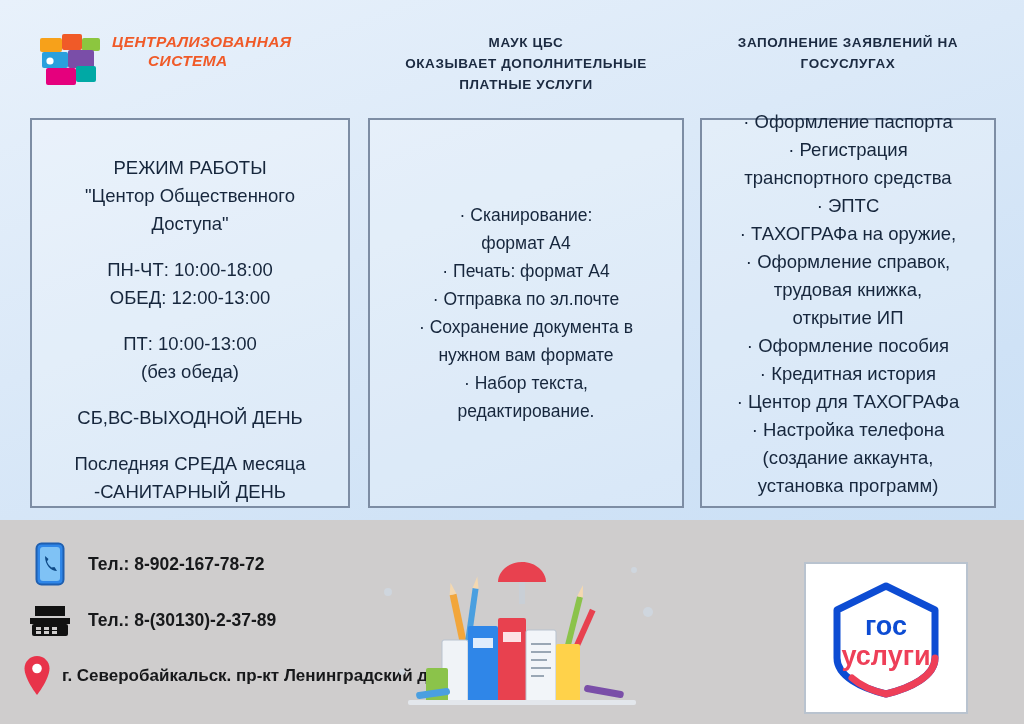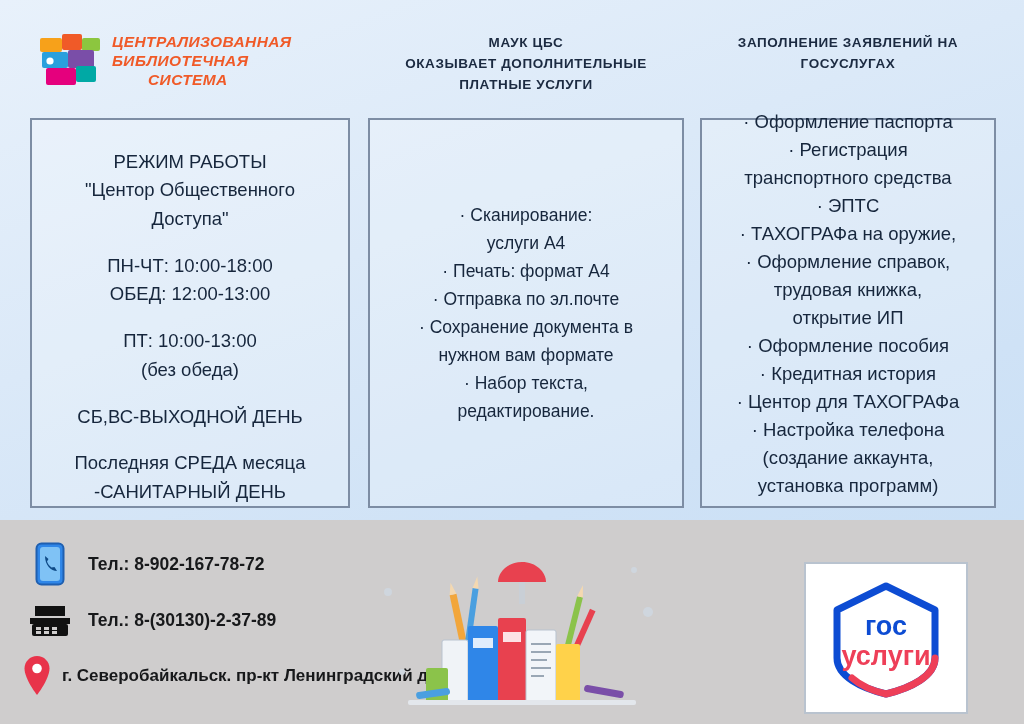--- a/index.html
+++ b/index.html
@@ -86,21 +86,21 @@
   .card.two   { left: 368px; top: 0; width: 316px; height: 390px; }
   .card.three { left: 700px; top: 0; width: 296px; height: 390px; }
 
   .card-inner {
     height: 100%;
     display: flex;
     flex-direction: column;
     justify-content: center;
     align-items: center;
   }
-  .card.one .card-inner { justify-content: space-between; padding-top: 14px; }
+  .card.one .card-inner { justify-content: flex-end; padding-top: 14px; }
   .card.three .card-inner { justify-content: flex-end; padding-top: 8px; }
 
   .line {
     text-align: center;
     font-size: 18.5px;
     line-height: 27px;
     color: #16263c;
   }
   .card.one .line { font-size: 18.5px; line-height: 28px; }
   .card.two .line { font-size: 17.5px; line-height: 28px; }
@@ -191,21 +191,20 @@
         <rect x="24" y="2" width="20" height="16" rx="2" fill="#f05a28"></rect>
         <rect x="44" y="6" width="18" height="13" rx="2" fill="#8cc63f"></rect>
         <rect x="4" y="20" width="26" height="16" rx="2" fill="#2aa0dd"></rect>
         <rect x="30" y="18" width="26" height="18" rx="2" fill="#7a4ea8"></rect>
         <rect x="8" y="36" width="30" height="17" rx="2" fill="#e5007d"></rect>
         <rect x="38" y="34" width="20" height="16" rx="2" fill="#00a9a5"></rect>
         <circle cx="12" cy="29" r="3.6" fill="#ffffff"></circle>
       </svg>
       <div class="logo-text">
         <div class="l1">Централизованная</div>
-        <div class="l2">Библиотечная</div>
         <div class="l3">Система</div>
       </div>
     </div>
 
     <div class="heading center">
       <div>МАУК ЦБС</div>
       <div>ОКАЗЫВАЕТ ДОПОЛНИТЕЛЬНЫЕ</div>
       <div>ПЛАТНЫЕ УСЛУГИ</div>
     </div>
     <div class="heading right">
@@ -230,21 +229,21 @@
           <div class="line">СБ,ВС-ВЫХОДНОЙ ДЕНЬ</div>
           <div class="spacer"></div>
           <div class="line">Последняя СРЕДА месяца</div>
           <div class="line">-САНИТАРНЫЙ ДЕНЬ</div>
         </div>
       </div>
 
       <div class="card two">
         <div class="card-inner">
           <div class="line">· Сканирование:</div>
-          <div class="line">услуги А4</div>
+          <div class="line">формат А4</div>
           <div class="line">· Печать:  формат А4</div>
           <div class="line">· Отправка по эл.почте</div>
           <div class="line">· Сохранение документа в</div>
           <div class="line">нужном вам формате</div>
           <div class="line">· Набор текста,</div>
           <div class="line">редактирование.</div>
         </div>
       </div>
 
       <div class="card three">

